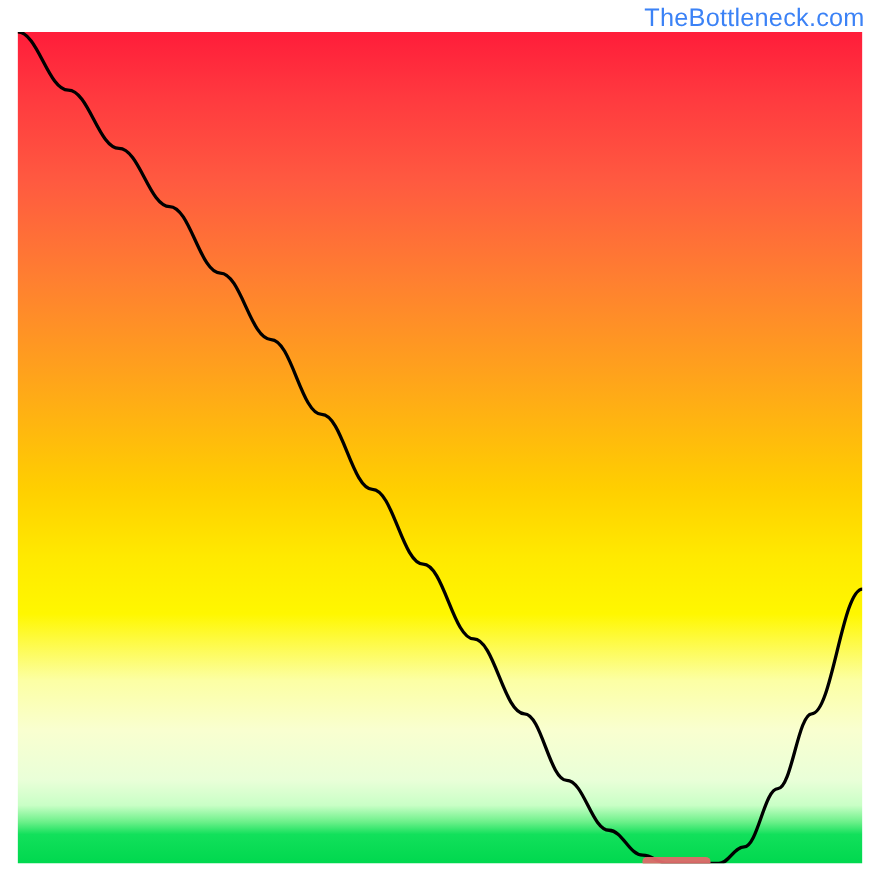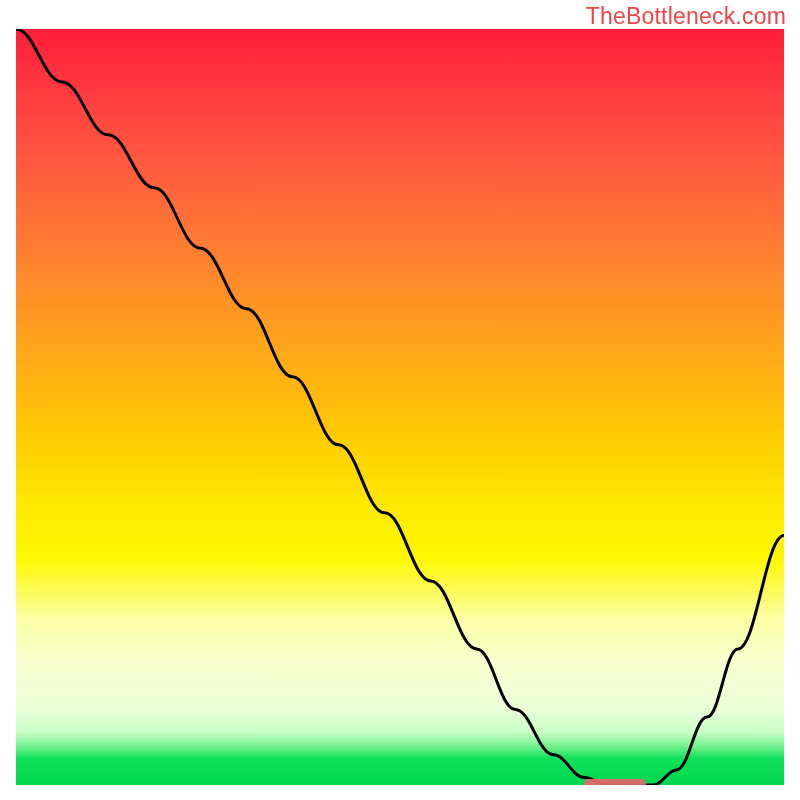--- a/index.html
+++ b/index.html
@@ -56,21 +56,21 @@
     position: absolute;
     height: 9px;
     border-radius: 4.5px;
     background: #e06a6a;
     opacity: 0.95;
   }
   .watermark {
     position: absolute;
     top: 3px;
     right: 14px;
-    color: #ef4444;
+    color: #3b82f6;
     font-size: 23px;
     letter-spacing: 0.2px;
   }
 </style>
 </head>
 <body>
 
 <div class="chart-wrap">
   <div class="watermark">TheBottleneck.com</div>
   <div class="plot-area">

